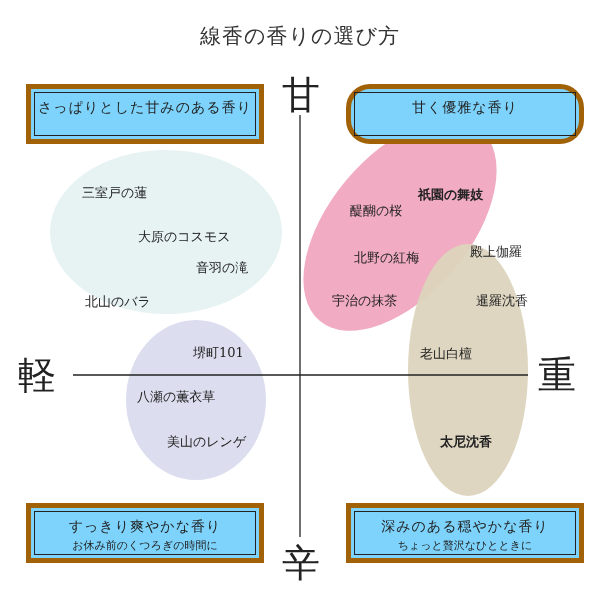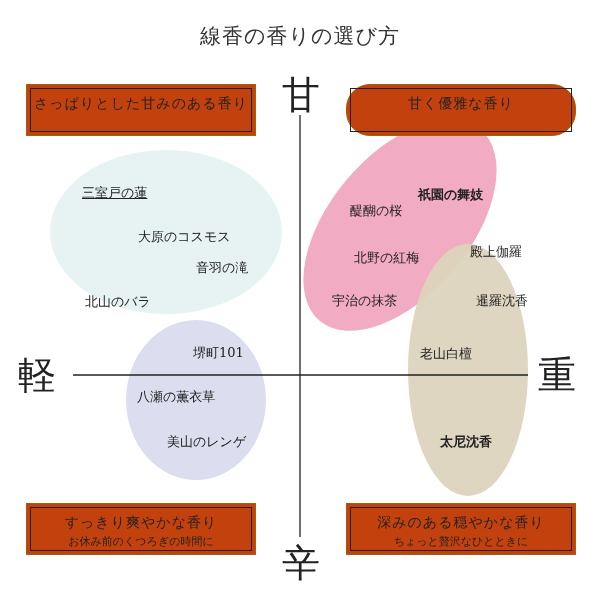--- a/index.html
+++ b/index.html
@@ -2,21 +2,21 @@
 <html><head>
 <meta charset="utf-8">
 <style>
   html, body { margin:0; padding:0; background:#ffffff; }
   body { width:600px; height:600px; position:relative; overflow:hidden;
          font-family: "DejaVu Serif", "Liberation Serif", serif; color:#222; }
   .title { position:absolute; left:0; top:22px; width:600px; text-align:center;
            font-size:21px; letter-spacing:1px; color:#333;font-family:Liberation Mono, monospace; }
   svg.bg { position:absolute; left:0; top:0; }
   .axis-label { position:absolute; font-size:38px; line-height:40px; color:#222; text-align:center; width:50px; }
-  .box { position:absolute; width:228px; height:50px; border:1px solid #a16207; background:#c2410c; }
+  .box { position:absolute; width:228px; height:50px; border:5px solid #a16207; background:#7dd3fc; }
   .box .inner { position:absolute; left:3px; top:3px; right:3px; bottom:3px; border:1.5px solid #222; text-align:center; }
   .box .main { display:block; font-size:14px; margin-top:6px; letter-spacing:1px; }
   .box .sub { display:block; font-size:11px; margin-top:2px; }
   .item { position:absolute; font-size:13px; white-space:nowrap; color:#222; }
 </style>
 </head>
 <body>
 
 <div class="title">線香の香りの選び方</div>
 
@@ -50,21 +50,21 @@
     <span class="sub">お休み前のくつろぎの時間に</span>
   </div>
 </div>
 <div class="box" style="left:346px; top:503px;">
   <div class="inner">
     <span class="main">深みのある穏やかな香り</span>
     <span class="sub">ちょっと贅沢なひとときに</span>
   </div>
 </div>
 
-<div class="item" style="left:82px; top:184px;text-decoration:underline;">三室戸の蓮</div>
+<div class="item" style="left:82px; top:184px;">三室戸の蓮</div>
 <div class="item" style="left:138px; top:228px;">大原のコスモス</div>
 <div class="item" style="left:196px; top:259px;">音羽の滝</div>
 <div class="item" style="left:85px; top:293px;">北山のバラ</div>
 
 <div class="item" style="left:418px; top:186px;font-weight:bold;">祇園の舞妓</div>
 <div class="item" style="left:350px; top:202px;">醍醐の桜</div>
 <div class="item" style="left:354px; top:249px;">北野の紅梅</div>
 <div class="item" style="left:332px; top:292px;">宇治の抹茶</div>
 
 <div class="item" style="left:470px; top:243px;">殿上伽羅</div>

